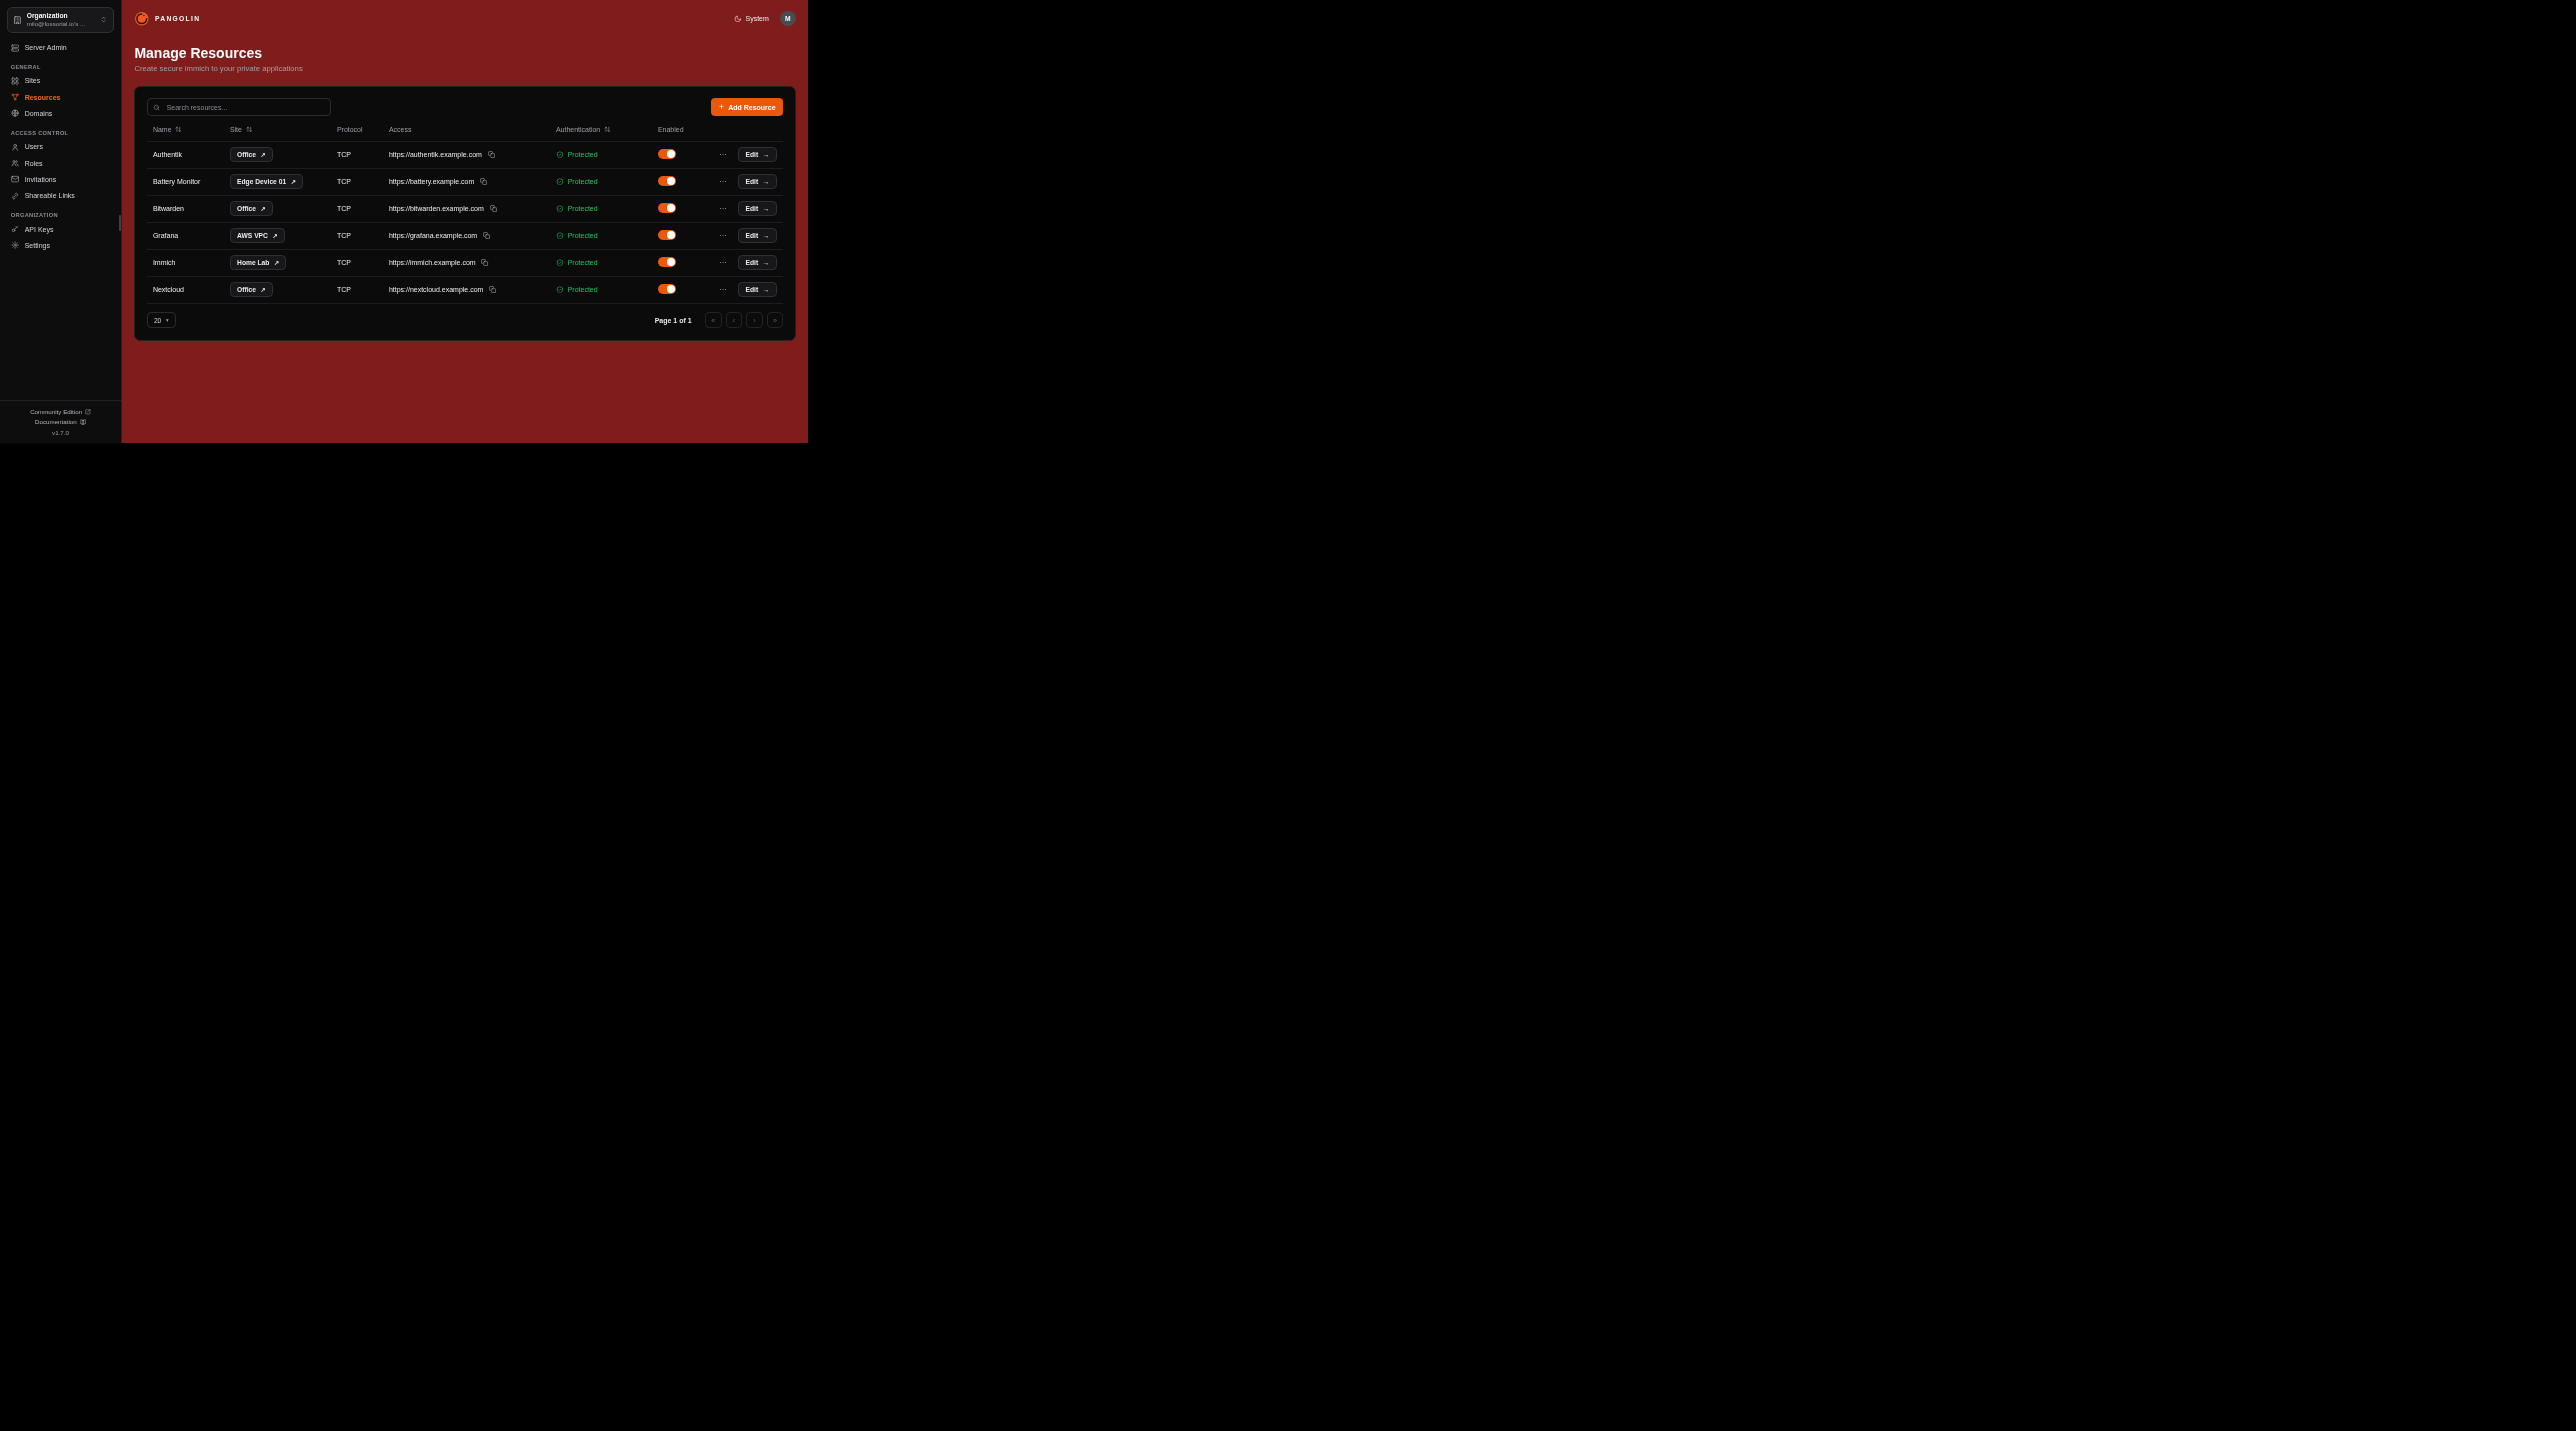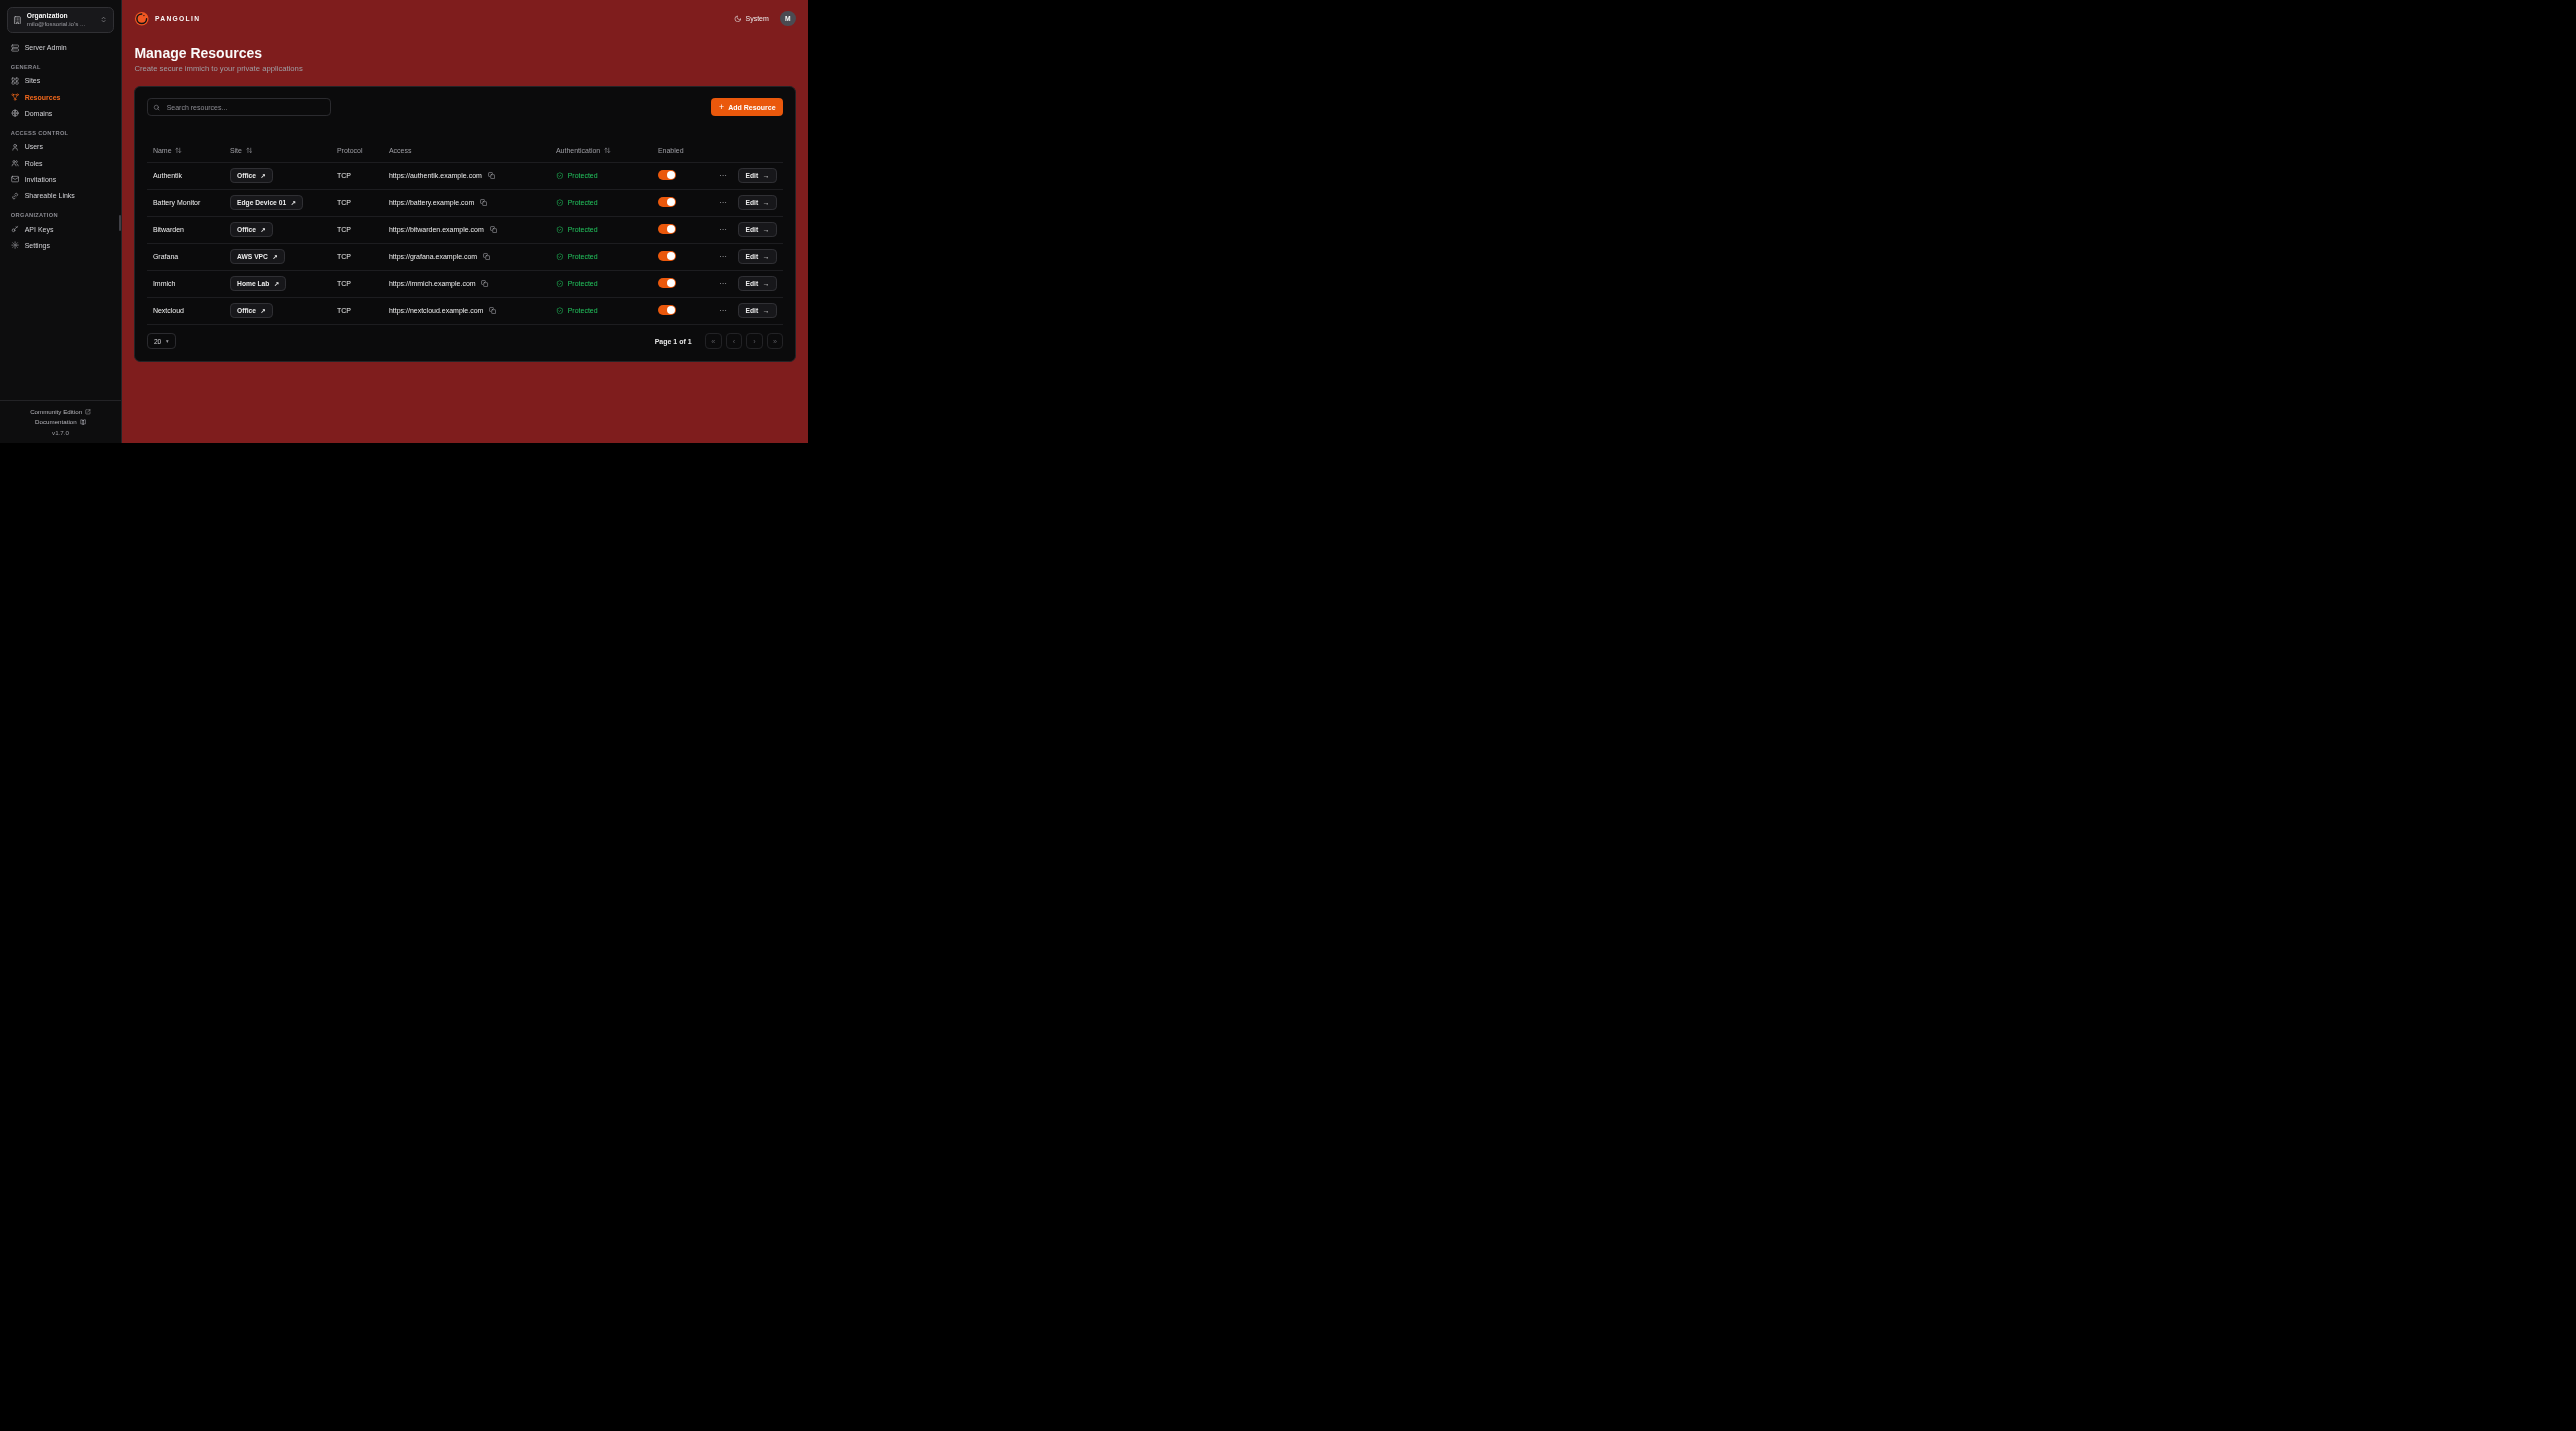--- a/index.html
+++ b/index.html
@@ -30,21 +30,21 @@
   .brand { display:flex; align-items:center; gap:5.2px; }
   .brand-name { font-size:6.7px; font-weight:700; letter-spacing:1.3px; color:#fafafa; }
   .top-right { display:flex; align-items:center; gap:11.3px; }
   .theme-toggle { display:flex; align-items:center; gap:4.1px; font-size:7px; color:#ededed; cursor:pointer; }
   .avatar { width:15.5px; height:15.5px; border-radius:50%; background:#4b4b52; display:flex; align-items:center; justify-content:center; font-size:6.7px; font-weight:600; color:#fafafa; cursor:pointer; }
 
   .page-title { font-size:14px; font-weight:700; margin:8.2px 0 2.6px; color:#fafafa; }
   .page-sub { color:#9f9fa5; font-size:7.7px; margin:0 0 13.4px; }
 
   .card { border:0.5px solid #232326; background:#0b0b0c; border-radius:6.2px; padding:11.3px; }
-  .card-toolbar { display:flex; justify-content:space-between; align-items:center; margin-bottom:24px; }
+  .card-toolbar { display:flex; justify-content:space-between; align-items:center; margin-bottom:3px; }
   .search { width:184px; height:17.5px; border:0.5px solid #2b2b2f; border-radius:4.1px; display:flex; align-items:center; gap:4.1px; padding:0 5.7px; color:#8b8b92; }
   .search input { background:none; border:none; outline:none; color:#e5e5e5; font-size:7px; flex:1; font-family:inherit; }
   .search input::placeholder { color:#8b8b92; }
   .add-btn { height:17.5px; border:none; border-radius:4.1px; background:#ea580c; color:#fff; font-size:7px; font-weight:600; display:inline-flex; align-items:center; gap:4.1px; padding:0 7.7px; cursor:pointer; font-family:inherit; }
   .plus { font-size:8.8px; font-weight:400; line-height:1; margin-top:-0.5px; }
 
   .thead, .trow { display:grid; grid-template-columns:77px 107px 52px 167px 102px 44px 1fr; align-items:center; padding:0 6.2px; }
   .thead { height:21.6px; color:#9f9fa5; font-size:7px; }
   .th { display:flex; align-items:center; gap:3.6px; }
   .th.sortable { cursor:pointer; }

